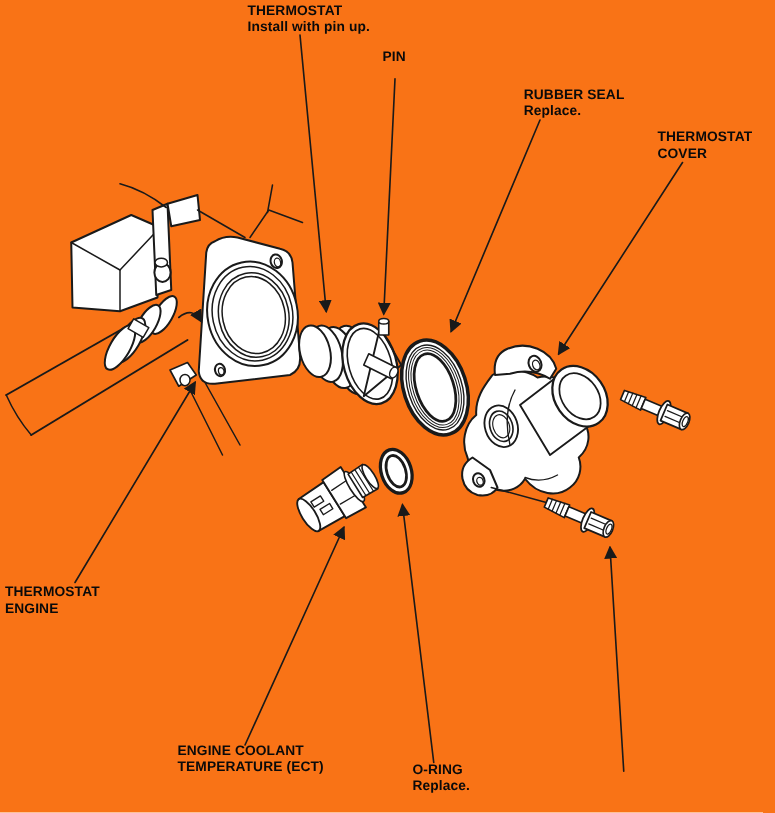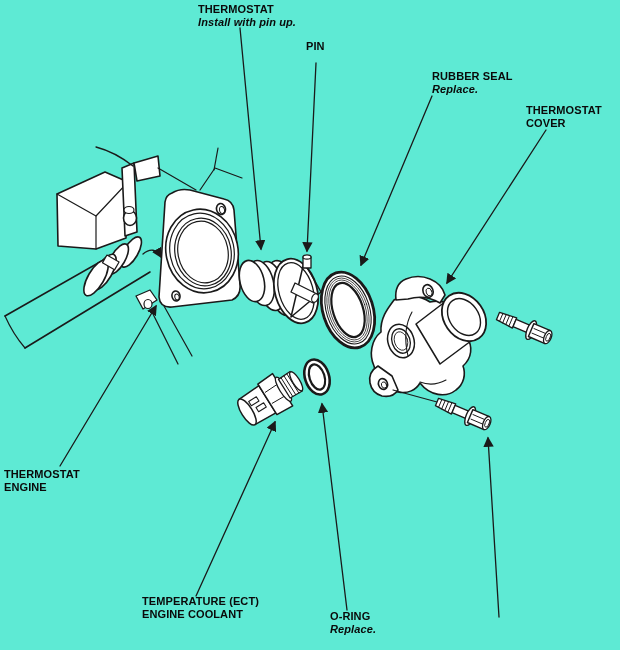--- a/index.html
+++ b/index.html
@@ -1,23 +1,23 @@
 <!DOCTYPE html>
 <html><head>
 <meta charset="utf-8">
 <style>
   html,body{margin:0;padding:0;background:#fff;}
   #stage{
-    position:relative;width:620px;height:650px;background:#5eead4;
+    position:relative;width:620px;height:650px;background:#f97316;
     font-family:"Liberation Sans", sans-serif;overflow:hidden;
   }
   #drawing{position:absolute;left:0;top:0;}
   .lbl{position:absolute;color:#0a0a0a;font-size:11px;line-height:13px;
        font-weight:700;white-space:nowrap;letter-spacing:.1px;}
-  .lbl .note{font-weight:700;font-style:italic;}
+  .lbl .note{font-weight:700;}
   svg *{vector-effect:non-scaling-stroke;}
 </style>
 </head>
 <body>
 
 <div id="stage">
 
   <svg id="drawing" width="620" height="650" viewBox="0 0 620 650" fill="none" stroke="#1a1a1a" stroke-width="1.6" stroke-linecap="round" stroke-linejoin="round">
 
     <defs>
@@ -184,38 +184,38 @@
 
   <div class="lbl" style="left:198px;top:3px">
     <div>THERMOSTAT</div>
     <div class="note">Install with pin up.</div>
   </div>
 
   <div class="lbl" style="left:306px;top:40px">
     <div>PIN</div>
   </div>
 
-  <div class="lbl" style="left:432px;top:70px">
+  <div class="lbl" style="left:419px;top:70px">
     <div>RUBBER SEAL</div>
     <div class="note">Replace.</div>
   </div>
 
   <div class="lbl" style="left:526px;top:104px">
     <div>THERMOSTAT</div>
     <div>COVER</div>
   </div>
 
   <div class="lbl" style="left:4px;top:468px">
     <div>THERMOSTAT</div>
     <div>ENGINE</div>
   </div>
 
   <div class="lbl" style="left:142px;top:595px">
+    <div>ENGINE COOLANT</div>
     <div>TEMPERATURE (ECT)</div>
-    <div>ENGINE COOLANT</div>
   </div>
 
   <div class="lbl" style="left:330px;top:610px">
     <div>O-RING</div>
     <div class="note">Replace.</div>
   </div>
 
 
 </div>
 

